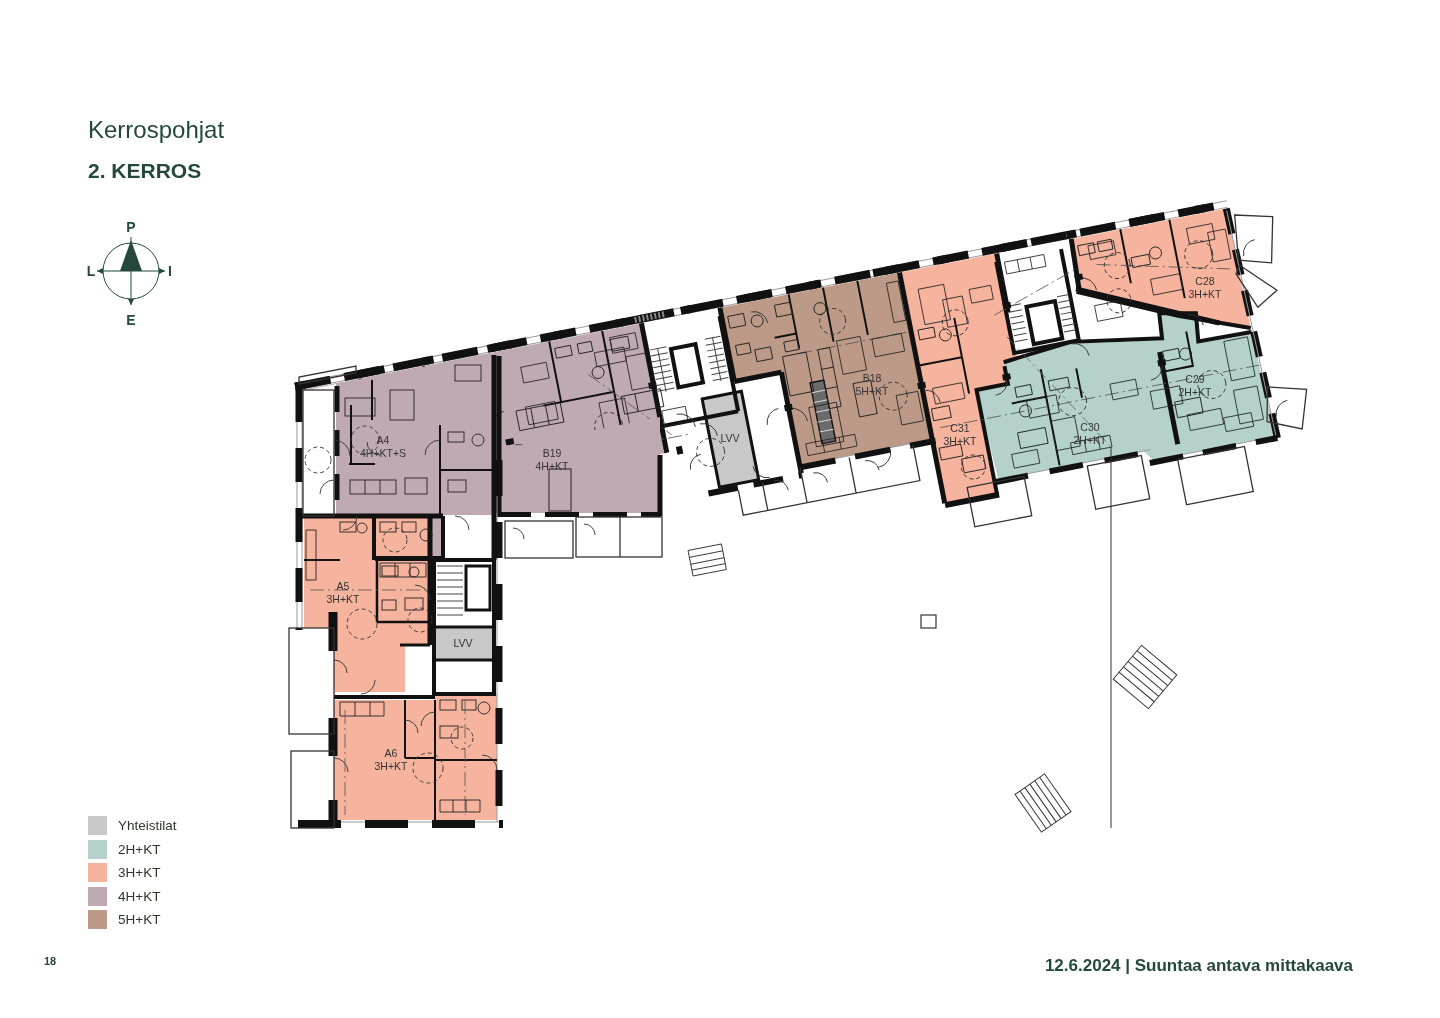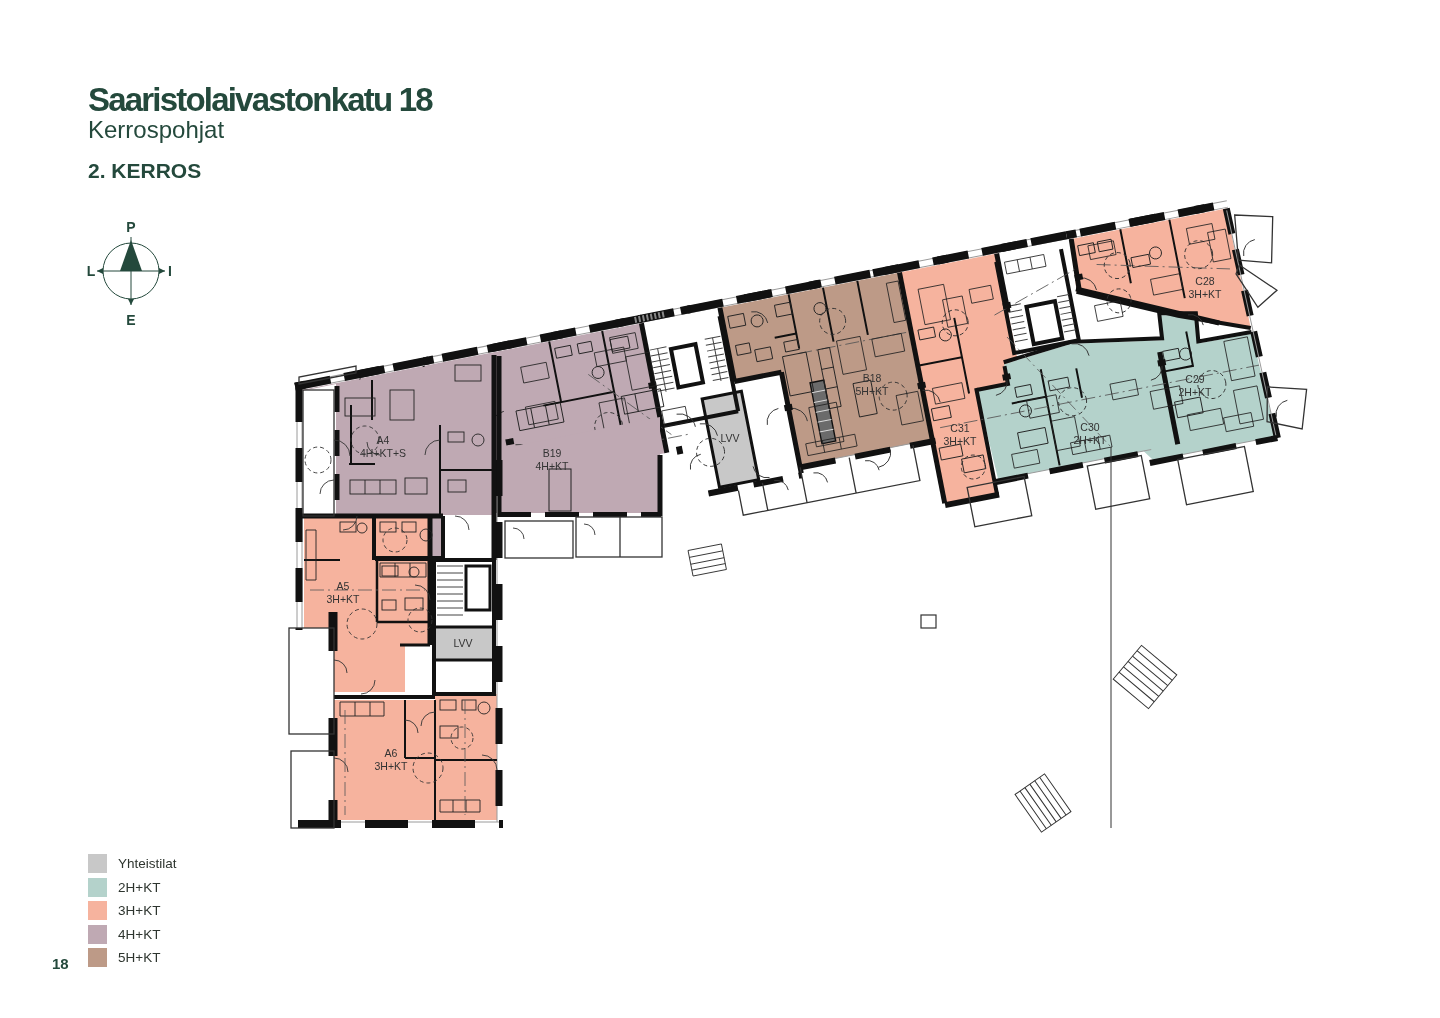--- a/index.html
+++ b/index.html
@@ -2,31 +2,30 @@
 <html><head>
 <meta charset="utf-8">
 <style>
   html,body{margin:0;padding:0;background:#fff;}
   .page{position:relative;width:1440px;height:1018px;background:#fff;overflow:hidden;
         font-family:"Liberation Sans", sans-serif;}
   .green{color:#24493c;}
   .h1{position:absolute;left:88px;top:81px;font-size:33px;font-weight:700;letter-spacing:-1.8px;}
   .h2{position:absolute;left:88px;top:116px;font-size:24px;font-weight:400;}
   .h3{position:absolute;left:88px;top:159px;font-size:21px;font-weight:700;}
-  .pageno{position:absolute;left:52px;top:955px;font-size:15px;font-weight:700;}
+  .pageno{position:absolute;left:44px;top:955px;font-size:11px;font-weight:700;}
   .footer{position:absolute;right:87px;top:956px;font-size:17px;font-weight:700;}
-  .leg{position:absolute;left:88px;top:854px;font-size:13.5px;color:#2e352f;}
+  .leg{position:absolute;left:88px;top:816px;font-size:13.5px;color:#2e352f;}
   .leg .row{height:23.5px;position:relative;padding-left:30px;line-height:20px;}
   .leg .sw{position:absolute;left:0;top:0;width:19px;height:19px;}
 </style>
 </head>
 <body>
 <div class="page">
 
-<div class="h1 green">Saaristolaivastonkatu 18</div>
 
 <div class="h2 green">Kerrospohjat</div>
 
 <div class="h3 green">2. KERROS</div>
 
 <svg width="1440" height="1018" viewBox="0 0 1440 1018" style="position:absolute;left:0;top:0;">
 
 <g stroke="#24493c" fill="none" stroke-width="1">
   <circle cx="131" cy="271" r="28"></circle>
   <line x1="97" y1="271" x2="165" y2="271"></line>
@@ -590,13 +589,14 @@
 
   <div class="row"><span class="sw" style="background:#f6b39e"></span>3H+KT</div>
 
   <div class="row"><span class="sw" style="background:#bfa9b3"></span>4H+KT</div>
 
   <div class="row"><span class="sw" style="background:#bd9a87"></span>5H+KT</div>
 </div>
 
 <div class="pageno green">18</div>
 
+<div class="footer green">12.6.2024 | Suuntaa antava mittakaava</div>
 </div>
 
 </body></html>

